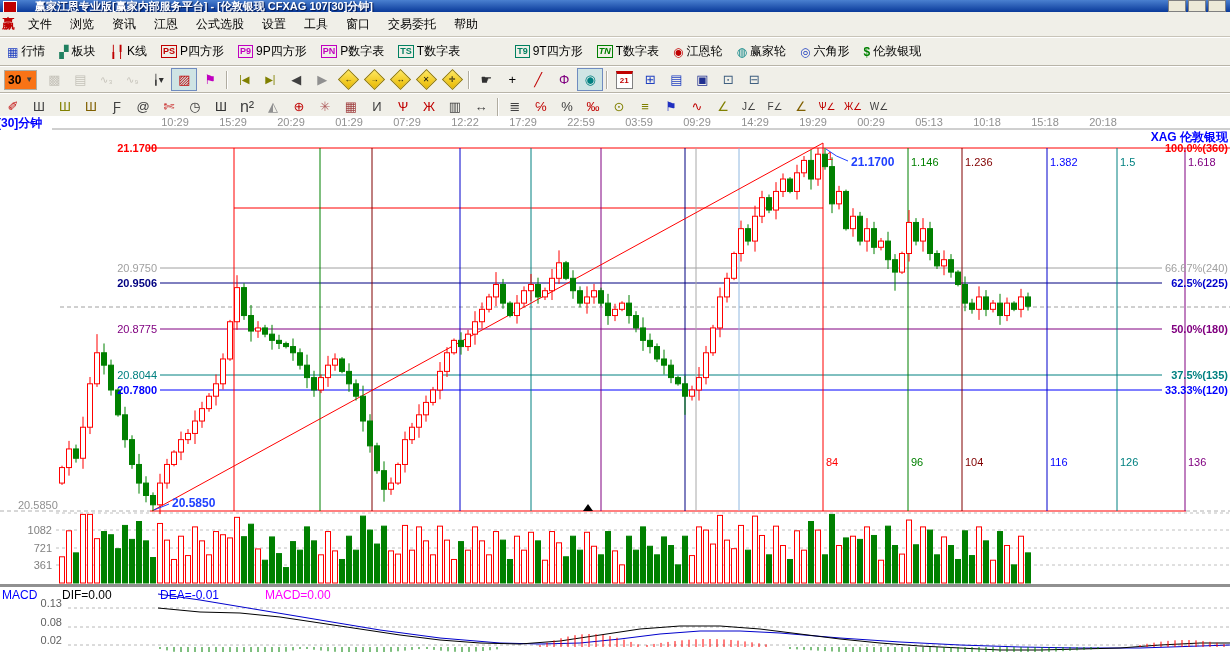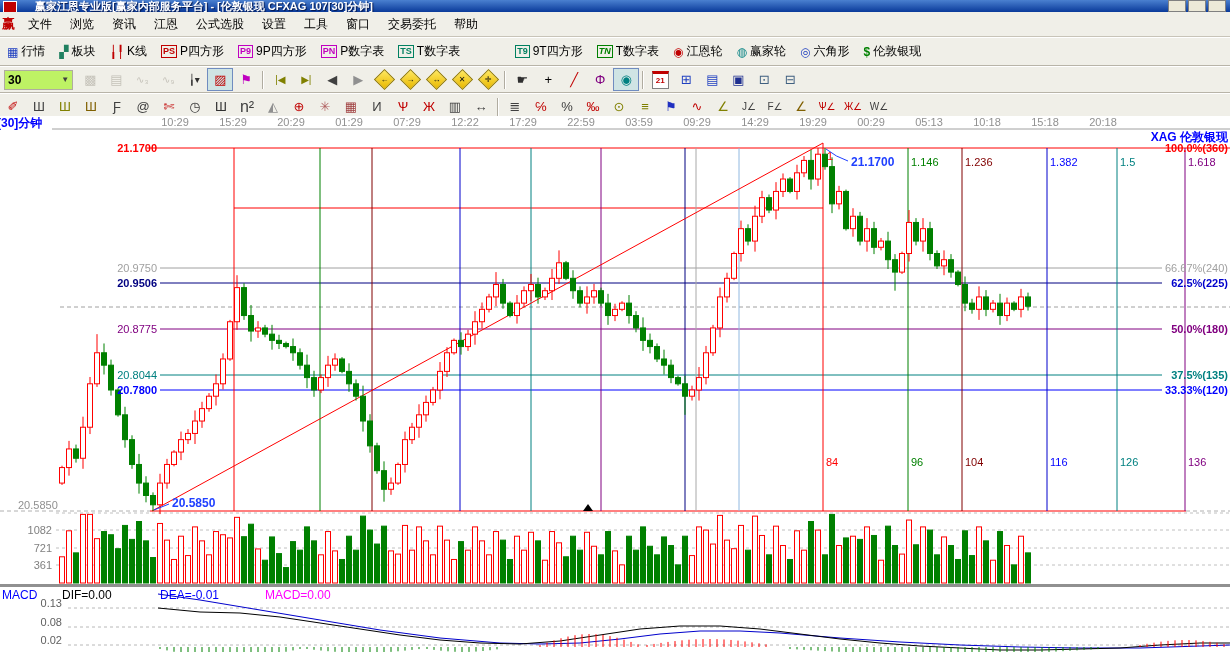--- a/index.html
+++ b/index.html
@@ -23,22 +23,22 @@
   .tb1-btn{display:flex;align-items:center;gap:3px;padding:2px 6px;border:1px solid transparent;cursor:default;}
   .tb1-ico{font-size:12px;font-weight:bold;}
   .tb1-box{font-size:9px;font-weight:bold;border:1px solid;padding:0 1px;line-height:11px;}
   #toolbar2{height:25px;}
   #toolbar3{height:25px;}
   .tb-btn{width:24px;height:21px;display:flex;align-items:center;justify-content:center;
     border:1px solid transparent;font-size:13px;cursor:default;position:relative;}
   .tb-btn.disabled{color:#a8a49a !important;opacity:.6;}
   .tb-btn.active{border:1px solid #708cc0;background:#cfe4e4;}
   .tb-sep{width:1px;height:18px;background:#b0aca0;border-right:1px solid #fff;margin:0 3px;}
-  #period-combo{display:flex;align-items:center;border:1px solid #b0aca0;background:#bef264;
-    height:18px;padding:0 3px;margin:0 4px;font-size:12px;font-weight:bold;gap:36px;}
+  #period-combo{display:flex;align-items:center;border:1px solid #b0aca0;background:#f97316;
+    height:18px;padding:0 3px;margin:0 4px;font-size:12px;font-weight:bold;}
   #period-combo .arr{font-size:8px;margin-left:4px;color:#404040;}
   .dia{width:13px;height:13px;background:linear-gradient(135deg,#ffe860,#e8b800);transform:rotate(45deg);
     display:flex;align-items:center;justify-content:center;border:1px solid #907800;}
   .dia span{transform:rotate(-45deg);font-size:8px;font-weight:bold;color:#101010;line-height:1;}
   .cal{width:15px;height:14px;border:1px solid #808080;background:#fff;font-size:8px;font-weight:bold;
     color:#c00000;text-align:center;line-height:13px;border-top:3px solid #c00000;}
   
   #chartwrap{position:absolute;left:0;top:116px;width:1230px;height:536px;background:#ffffff;}
   svg text{font-family:"Liberation Sans","DejaVu Sans",sans-serif;}
 </style>

